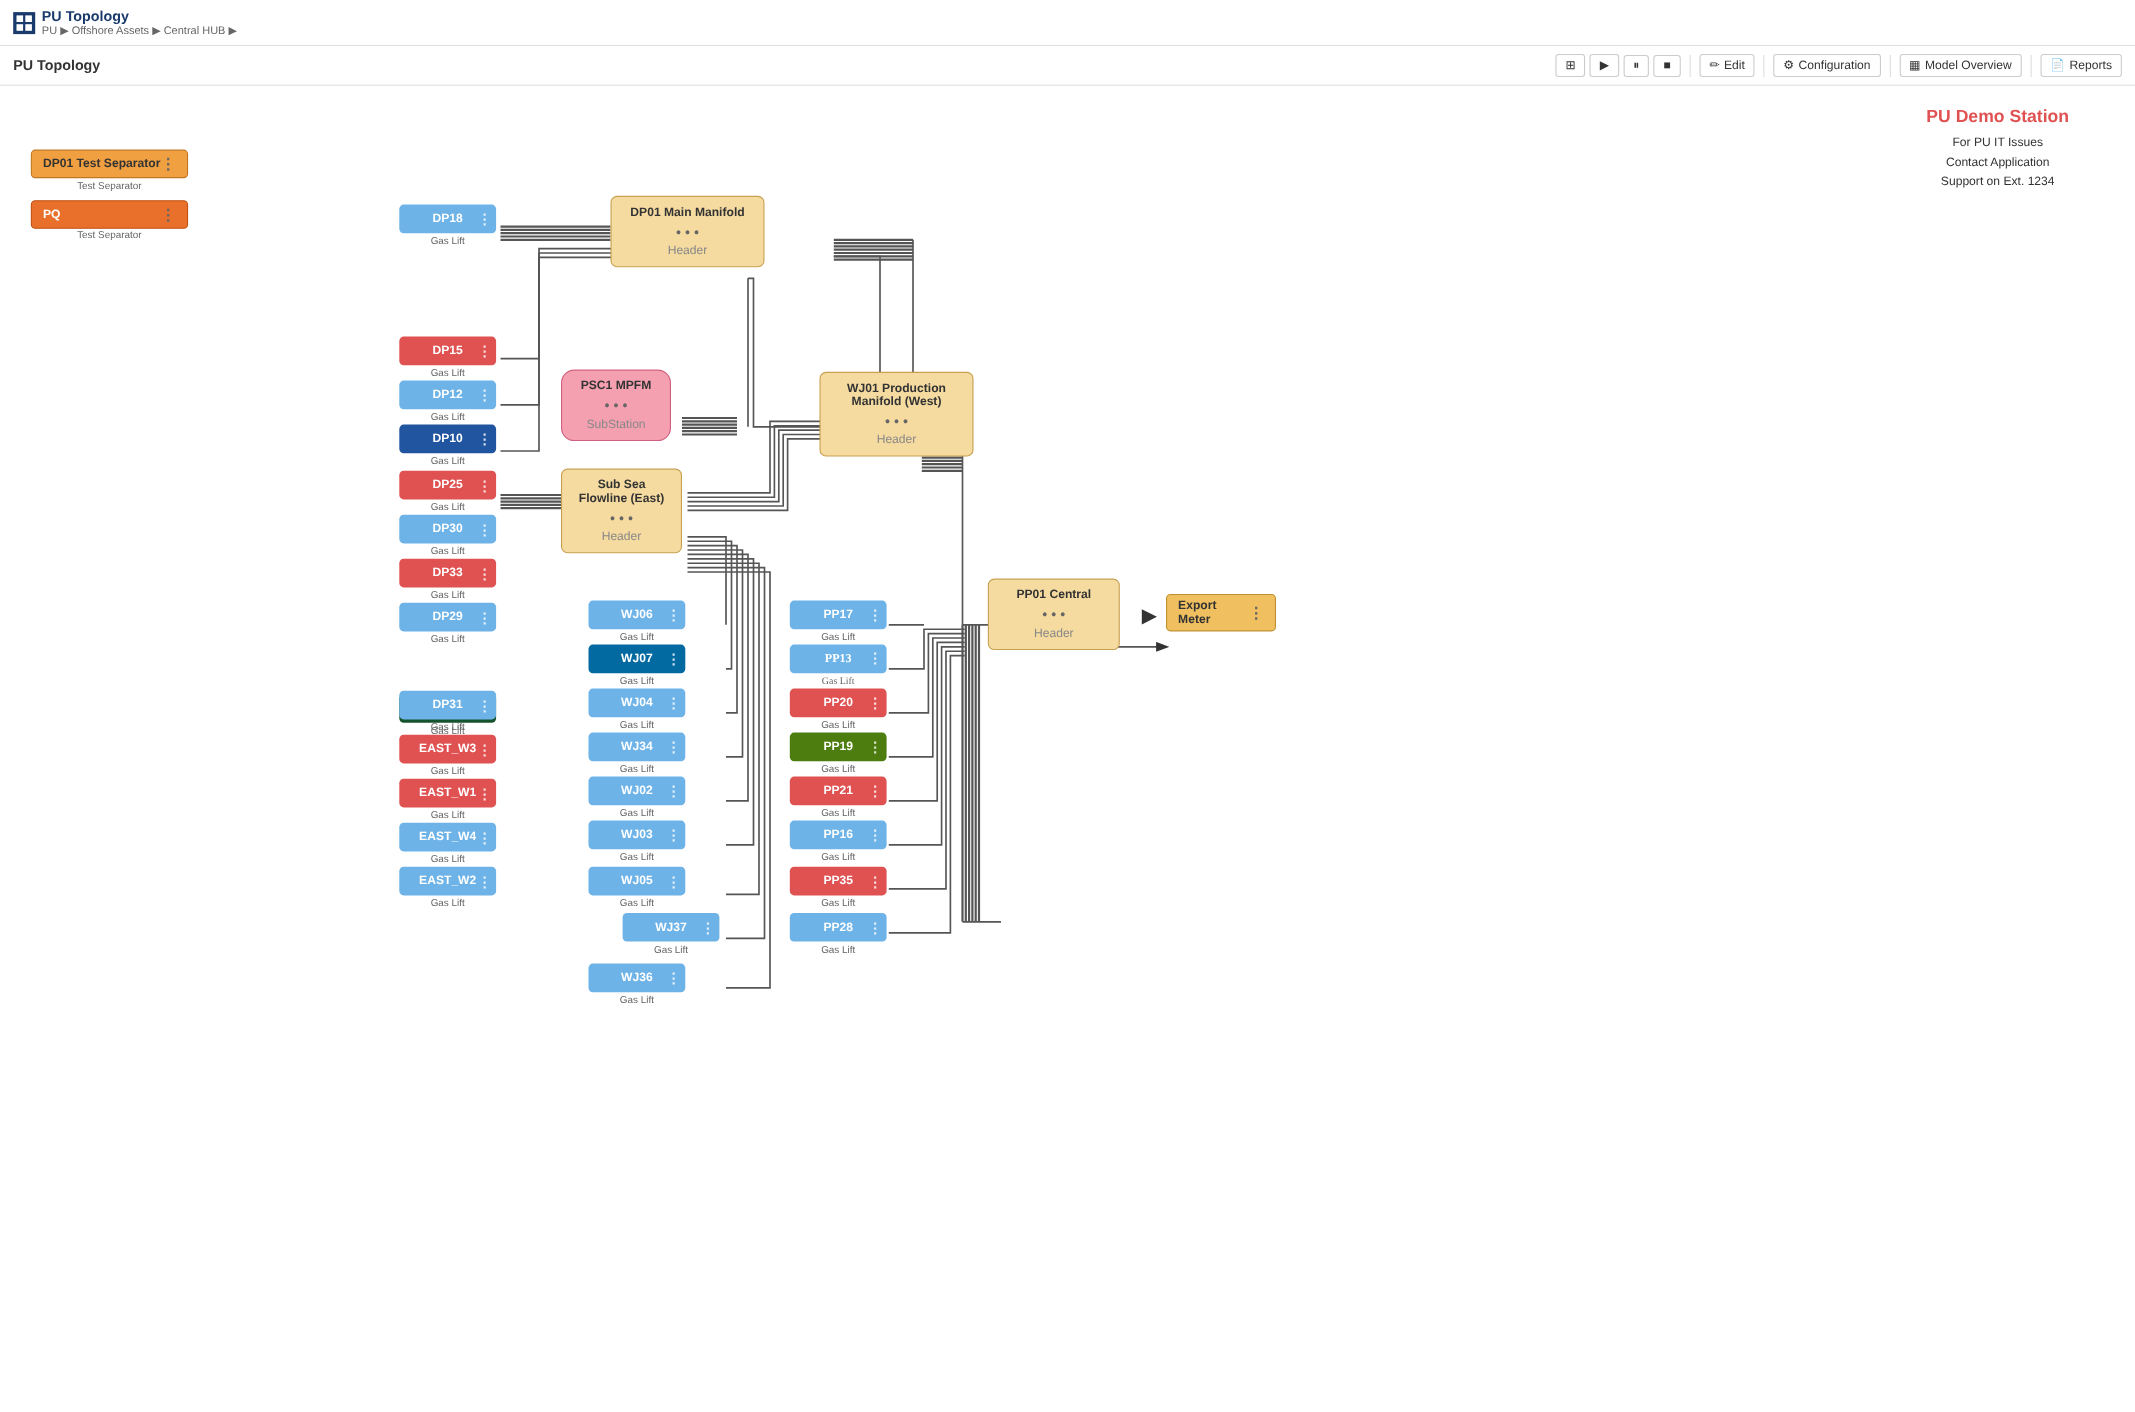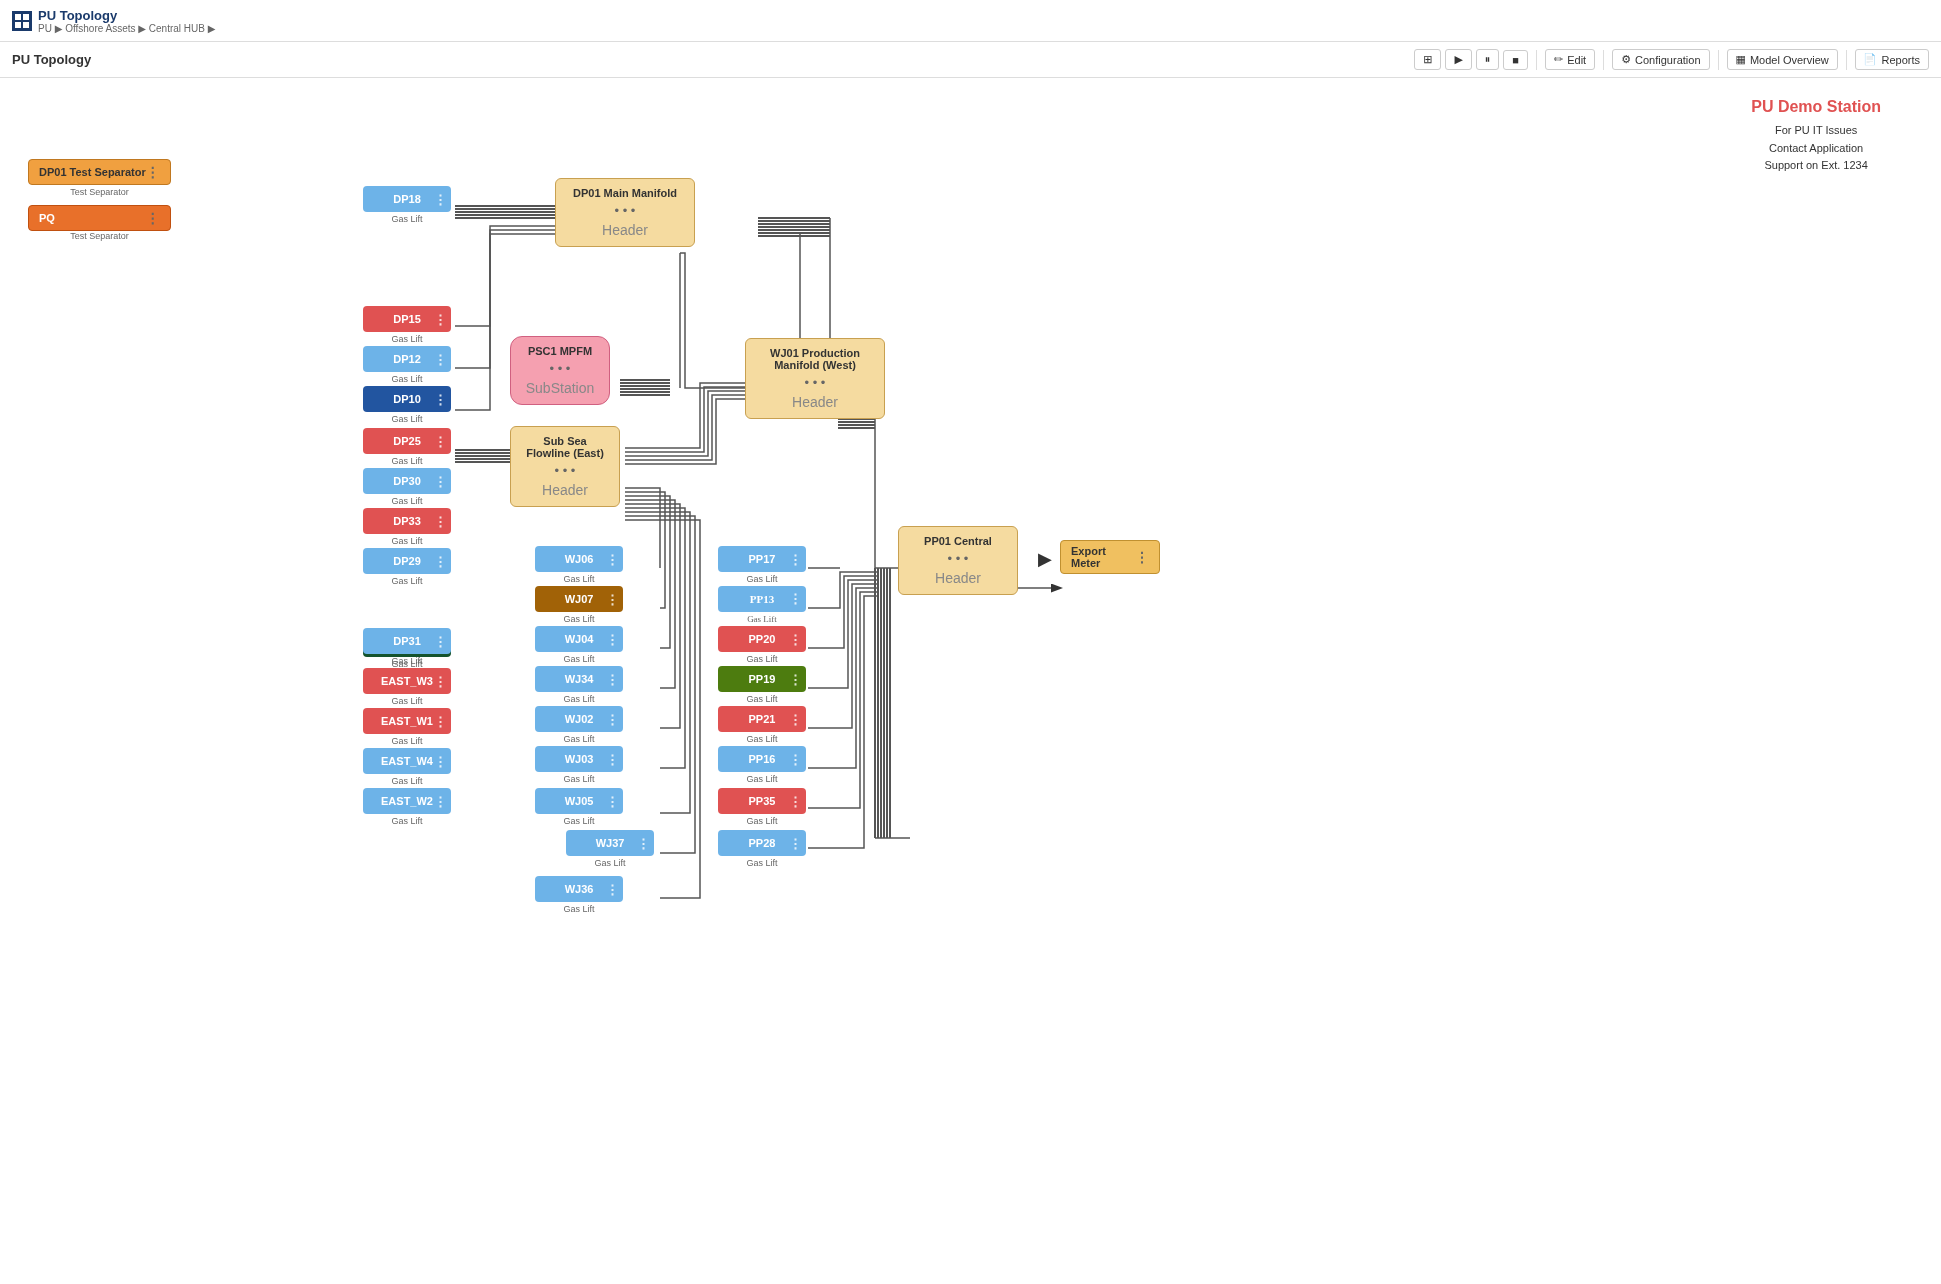--- a/index.html
+++ b/index.html
@@ -113,21 +113,21 @@
       font-weight: bold;
       font-size: 11px;
       color: #333;
     }
     .header-box-dots {
       font-size: 13px;
       color: #666;
       margin: 4px 0;
     }
     .header-box-label {
-      font-size: 14px;
+      font-size: 11px;
       color: #888;
     }
 
     
     .demo-station {
       position: absolute;
       text-align: center;
       top: 20px;
       right: 60px;
     }
@@ -164,21 +164,20 @@
       padding: 4px 10px;
       display: flex;
       align-items: center;
       justify-content: space-between;
       min-width: 120px;
       cursor: pointer;
       font-size: 11px;
       font-weight: bold;
       color: #333;
       margin-bottom: 2px;
-      margin-top: 23px;
     }
     .test-sep-label {
       font-size: 9px;
       color: #666;
       text-align: center;
       margin-bottom: 8px;
     }
     .pq-box {
       background: #e8702a;
       border: 1px solid #c05010;
@@ -524,21 +523,21 @@
 
   <div class="node" style="position:absolute; top:468px; left:535px;">
     <div class="node-box blue-node" style="background:#6db3e8; min-width:88px;">
       <span>WJ06</span>
       <span class="menu-dots">⋮</span>
     </div>
     <div class="node-label">Gas Lift</div>
   </div>
 
   <div class="node" style="position:absolute; top:508px; left:535px;">
-    <div class="node-box blue-node" style="background:#a16207; min-width:88px;">
+    <div class="node-box blue-node" style="background:#0369a1; min-width:88px;">
       <span>WJ07</span>
       <span class="menu-dots">⋮</span>
     </div>
     <div class="node-label">Gas Lift</div>
   </div>
 
   <div class="node" style="position:absolute; top:548px; left:535px;">
     <div class="node-box blue-node" style="background:#6db3e8; min-width:88px;">
       <span>WJ04</span>
       <span class="menu-dots">⋮</span>

